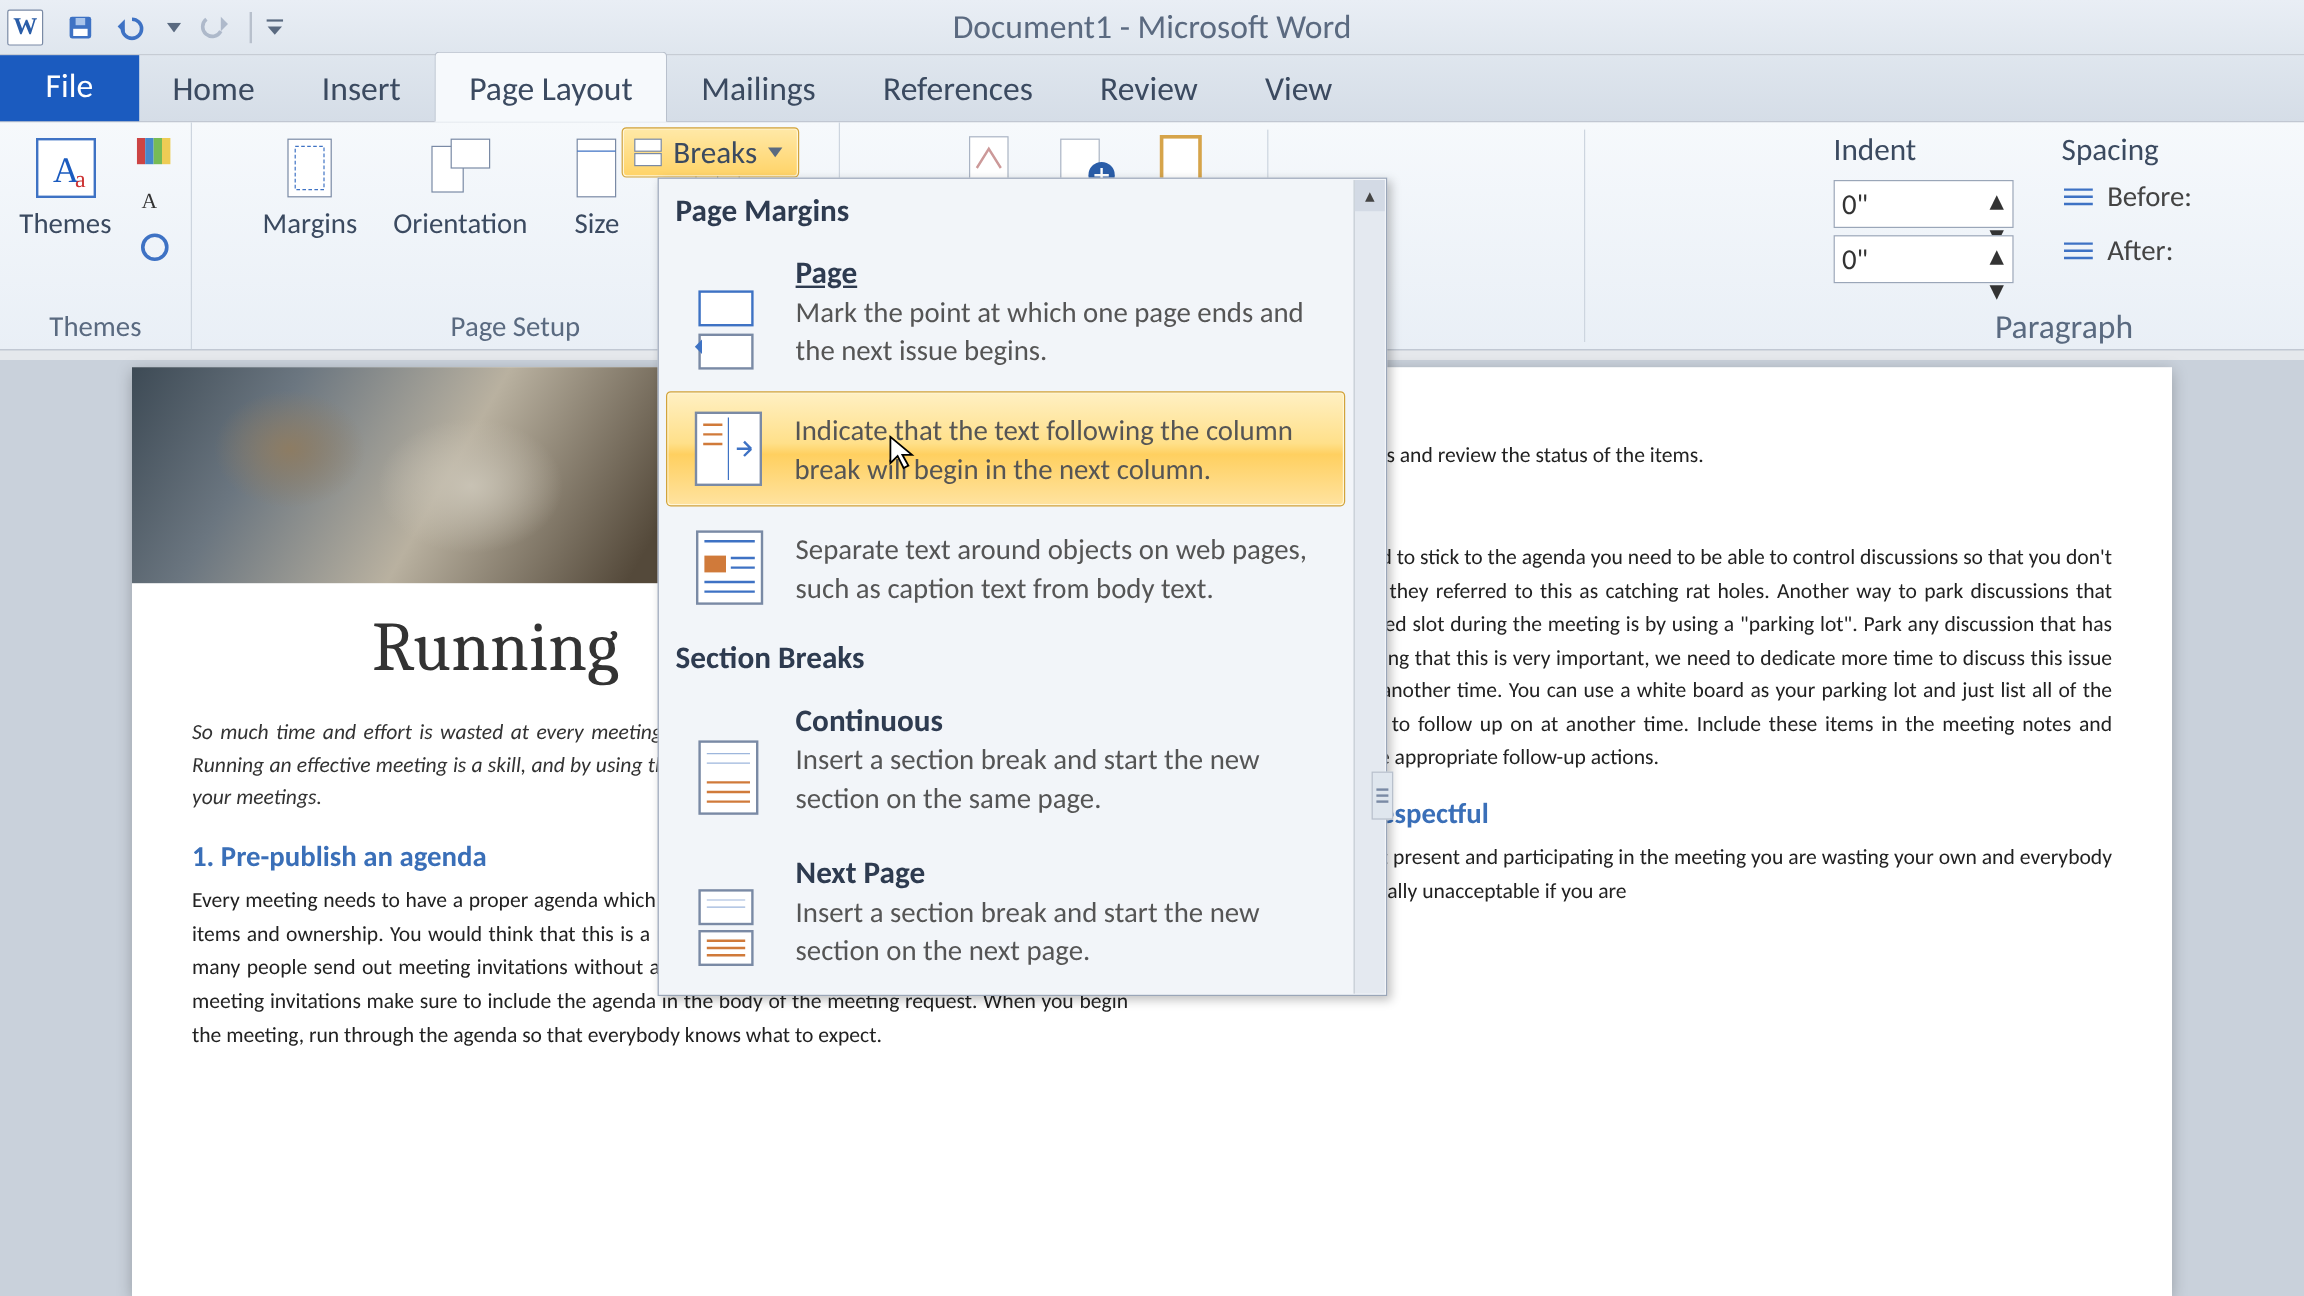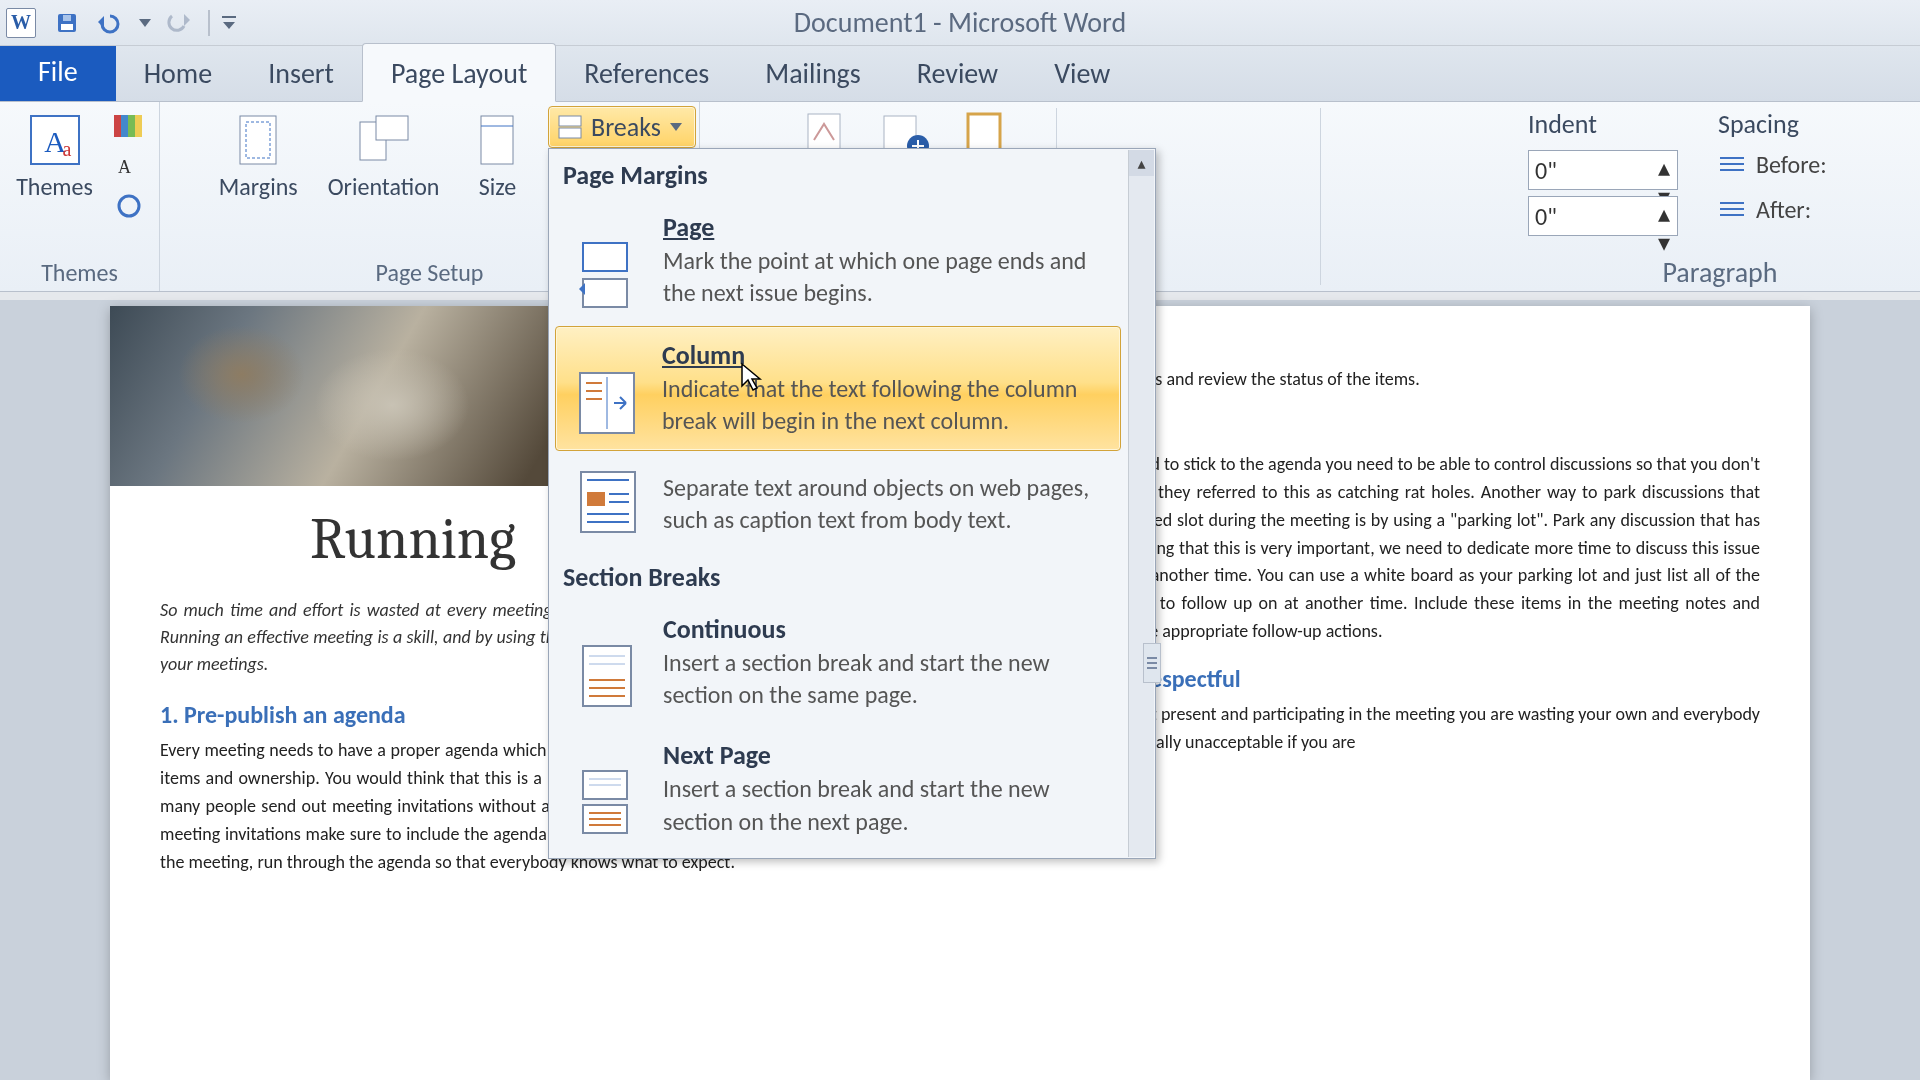--- a/index.html
+++ b/index.html
@@ -97,21 +97,21 @@
   .group-label { font-size: 24px; color:#5a6a80; margin-top:auto; margin-bottom:2px;}
   .big-btn { display:flex; flex-direction:column; align-items:center; padding:4px 8px; border-radius:3px;}
   .big-btn .icon { width:56px; height:56px; display:flex; align-items:center; justify-content:center; margin-bottom:6px;}
   .big-btn .lbl { font-size:24px; color:#3b4a60; line-height:1.1; text-align:center;}
   .mini-col { display:flex; flex-direction:column; gap:4px; }
   .mini-btn { width:44px; height:36px; border:1px solid transparent; border-radius:3px; display:flex; align-items:center; justify-content:center;}
 
   
   .breaks-btn {
     position:absolute;
-    top:4px; left:548px;
+    top:4px; left:518px;
     background: linear-gradient(#ffe9a8,#ffd367);
     border:1px solid #d2a33a;
     border-radius:4px;
     padding:4px 12px 4px 8px;
     display:flex; align-items:center; gap:8px;
     font-size:26px; color:#3b4a60;
     box-shadow: inset 0 0 0 1px #fff6d8;
   }
 
   
@@ -291,22 +291,22 @@
     </div>
   </div>
   <div class="title-text">Document1 - Microsoft Word</div>
 </div>
 
 <div class="ribbon-tabs">
   <div class="ribbon-tab file">File</div>
   <div class="ribbon-tab">Home</div>
   <div class="ribbon-tab">Insert</div>
   <div class="ribbon-tab active">Page Layout</div>
+  <div class="ribbon-tab">Mailings</div>
   <div class="ribbon-tab">References</div>
-  <div class="ribbon-tab">Mailings</div>
   <div class="ribbon-tab">Review</div>
   <div class="ribbon-tab">View</div>
 </div>
 
 <div class="ribbon-body">
 
   <div class="ribbon-group" style="width:160px">
     <div class="group-body">
       <div class="big-btn">
         <div class="icon">
@@ -496,21 +496,20 @@
             <line x1="33" y1="10" x2="33" y2="62" stroke="#3e72c4"></line>
             <g stroke="#d07a3a" stroke-width="2">
               <line x1="12" y1="16" x2="28" y2="16"></line>
               <line x1="12" y1="24" x2="28" y2="24"></line>
               <line x1="12" y1="32" x2="28" y2="32"></line>
             </g>
             <path d="M40 36 L52 36 M52 36 L46 30 M52 36 L46 42" stroke="#3e72c4" stroke-width="2" fill="none"></path>
           </svg>
       </div>
       <div class="mi-text">
-        <div class="mi-title" style="text-decoration:underline">Column</div>
         <div class="mi-desc">Indicate that the text following the column break will begin in the next column.</div>
       </div>
     </div>
 
     <div class="menu-item">
       <div class="mi-icon">
         <svg width="66" height="72">
             <rect x="6" y="6" width="54" height="60" fill="#fff" stroke="#7a8aa5" stroke-width="2"></rect>
             <rect x="12" y="26" width="18" height="14" fill="#d07a3a"></rect>
             <g stroke="#3e72c4" stroke-width="2">

